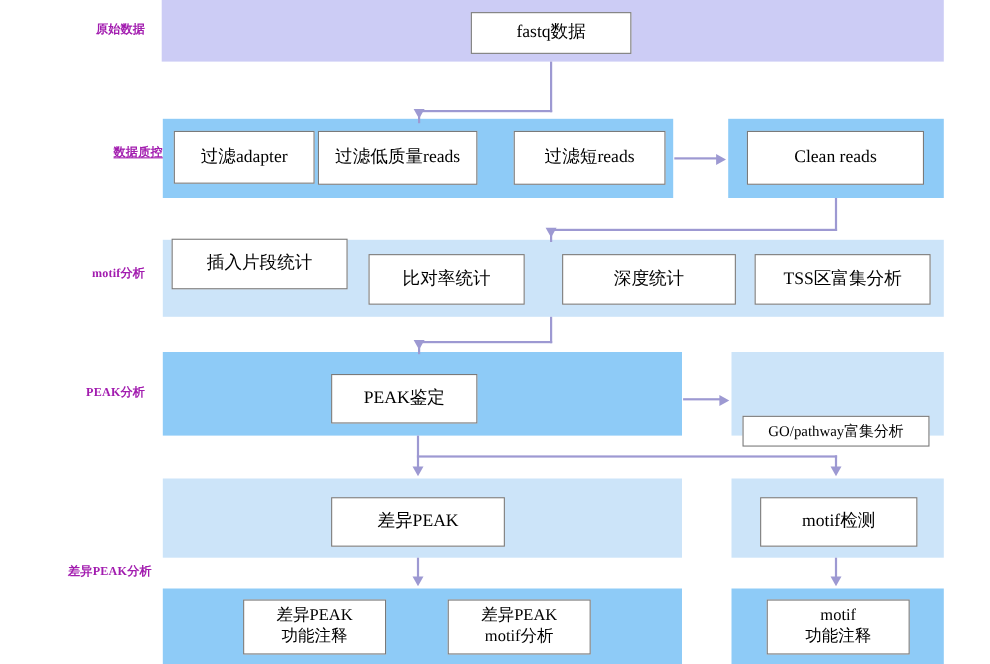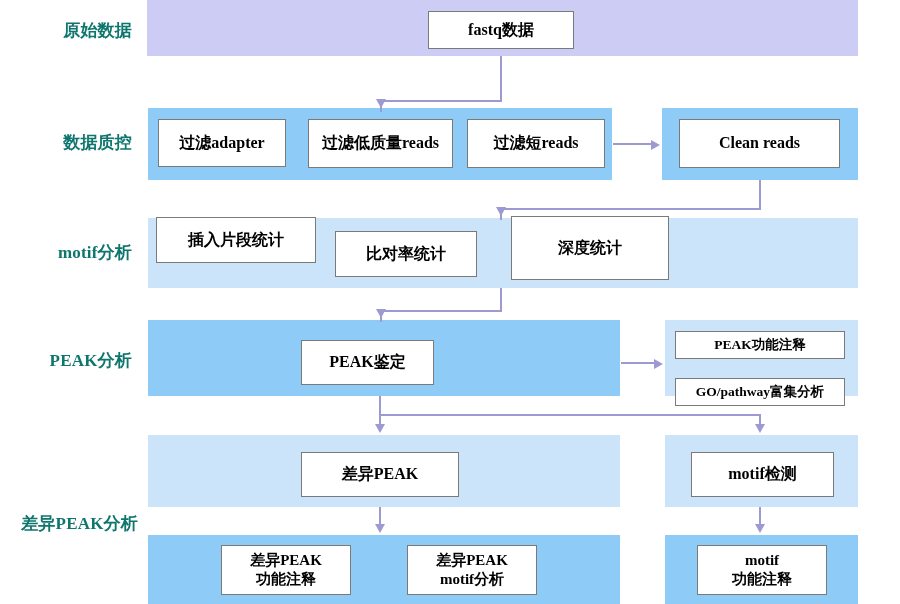--- a/index.html
+++ b/index.html
@@ -17,37 +17,37 @@
     background: #ffffff;
     overflow: hidden;
   }
   .band {
     position: absolute;
   }
   .stage-label {
     position: absolute;
     text-align: right;
     font-weight: bold;
-    color: #0f766e;
-    font-size: 17px;
+    color: #a21caf;
+    font-size: 11px;
     line-height: 1.15;
     letter-spacing: 0.2px;
     white-space: nowrap;
   }
   .node {
     position: absolute;
     background: #ffffff;
     border: 1.5px solid #7a7a7a;
     box-sizing: border-box;
     display: flex;
     align-items: center;
     justify-content: center;
     text-align: center;
     color: #000000;
-    font-weight: bold;
+    font-weight: normal;
     font-size: 16px;
     line-height: 1.18;
     padding: 0 4px;
   }
   .node.small {
     font-size: 13.5px;
     border-width: 1.4px;
   }
   .node.two-line {
     font-size: 15px;
@@ -123,38 +123,38 @@
   <div class="arrowhead down" style="left:374.5px; top:424px;"></div>
   <div class="arrowhead down" style="left:754.5px; top:424px;"></div>
 
   <div class="conn v" style="left:379px; top:507px; width:2px; height:18px;"></div>
   <div class="arrowhead down" style="left:374.5px; top:524px;"></div>
 
   <div class="conn v" style="left:759px; top:507px; width:2px; height:18px;"></div>
   <div class="arrowhead down" style="left:754.5px; top:524px;"></div>
 
   <div class="stage-label" style="left:0px; top:21px; width:132px;">原始数据</div>
-  <div class="stage-label" style="left:0px; top:133px; width:132px;">数据质控</div>
+  <div class="stage-label" style="left:16px; top:133px; width:132px;text-decoration:underline;">数据质控</div>
   <div class="stage-label" style="left:0px; top:243px; width:132px;">motif分析</div>
   <div class="stage-label" style="left:0px; top:351px; width:132px;">PEAK分析</div>
   <div class="stage-label" style="left:0px; top:514px; width:138px;">差异PEAK分析</div>
 
   <div class="node" style="left:428px; top:11px; width:146px; height:38px;">fastq数据</div>
 
   <div class="node" style="left:158px; top:119px; width:128px; height:48px;">过滤adapter</div>
-  <div class="node" style="left:308px; top:119px; width:145px; height:49px;">过滤低质量reads</div>
+  <div class="node" style="left:289px; top:119px; width:145px; height:49px;">过滤低质量reads</div>
   <div class="node" style="left:467px; top:119px; width:138px; height:49px;">过滤短reads</div>
   <div class="node" style="left:679px; top:119px; width:161px; height:49px;">Clean reads</div>
 
   <div class="node" style="left:156px; top:217px; width:160px; height:46px;">插入片段统计</div>
   <div class="node" style="left:335px; top:231px; width:142px; height:46px;">比对率统计</div>
-  <div class="node" style="left:511px; top:216px; width:158px; height:64px;">深度统计</div>
+  <div class="node" style="left:511px; top:231px; width:158px; height:46px;">深度统计</div>
+  <div class="node" style="left:686px; top:231px; width:160px; height:46px;">TSS区富集分析</div>
 
   <div class="node" style="left:301px; top:340px; width:133px; height:45px;">PEAK鉴定</div>
-  <div class="node small" style="left:675px; top:331px; width:170px; height:28px;">PEAK功能注释</div>
   <div class="node small" style="left:675px; top:378px; width:170px; height:28px;">GO/pathway富集分析</div>
 
   <div class="node" style="left:301px; top:452px; width:158px; height:45px;">差异PEAK</div>
   <div class="node" style="left:691px; top:452px; width:143px; height:45px;">motif检测</div>
 
   <div class="node two-line" style="left:221px; top:545px; width:130px; height:50px; flex-direction:column;">
     <span>差异PEAK</span>
     <span>功能注释</span>
   </div>
   <div class="node two-line" style="left:407px; top:545px; width:130px; height:50px; flex-direction:column;">

